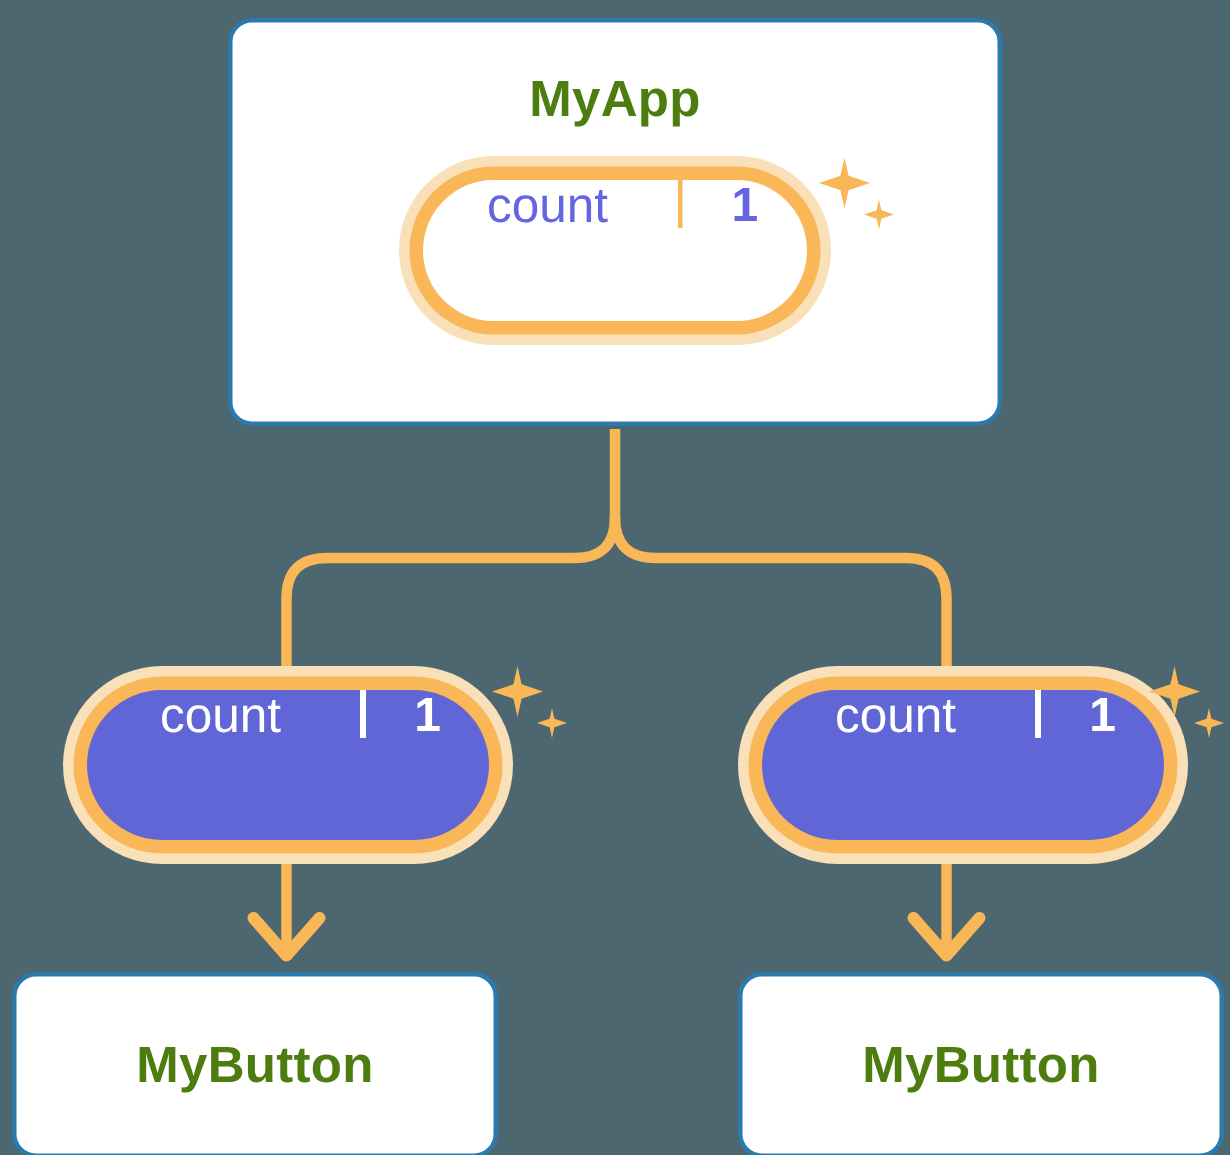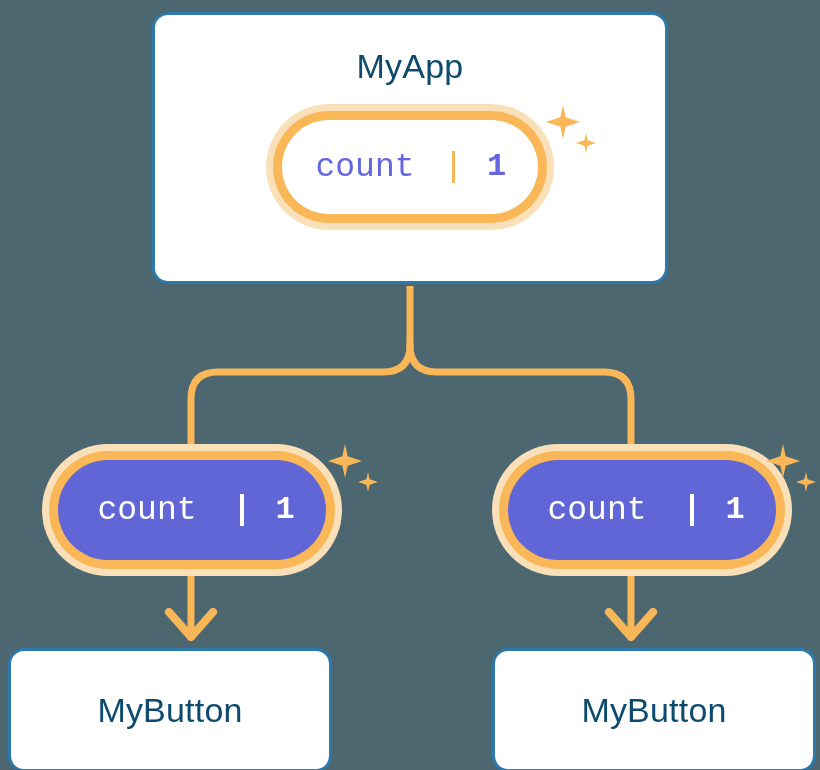--- a/index.html
+++ b/index.html
@@ -36,23 +36,23 @@
     background: #ffffff;
     border: 3px solid #2c79ab;
     border-radius: 16px;
     box-sizing: border-box;
     display: flex;
     flex-direction: column;
     align-items: center;
   }
 
   .card-title {
-    color: #0c4a6e;
+    color: #4d7c0f;
     font-size: 34px;
-    font-weight: 400;
+    font-weight: 700;
     letter-spacing: 0.2px;
     line-height: 1;
     white-space: nowrap;
   }
 
   
   #card-myapp {
     left: 152px;
     top: 12px;
     width: 516px;
@@ -107,23 +107,22 @@
 
   
   .pill-body {
     position: absolute;
     left: 16px;
     top: 16px;
     right: 16px;
     bottom: 16px;
     border-radius: 999px;
     display: flex;
-    align-items: center;
+    align-items: flex-start;
     overflow: hidden;
-    font-family: Liberation Mono, monospace;
   }
 
   .pill-key,
   .pill-val {
     display: flex;
     align-items: center;
     justify-content: center;
     box-sizing: border-box;
   }
   .pill-key {

